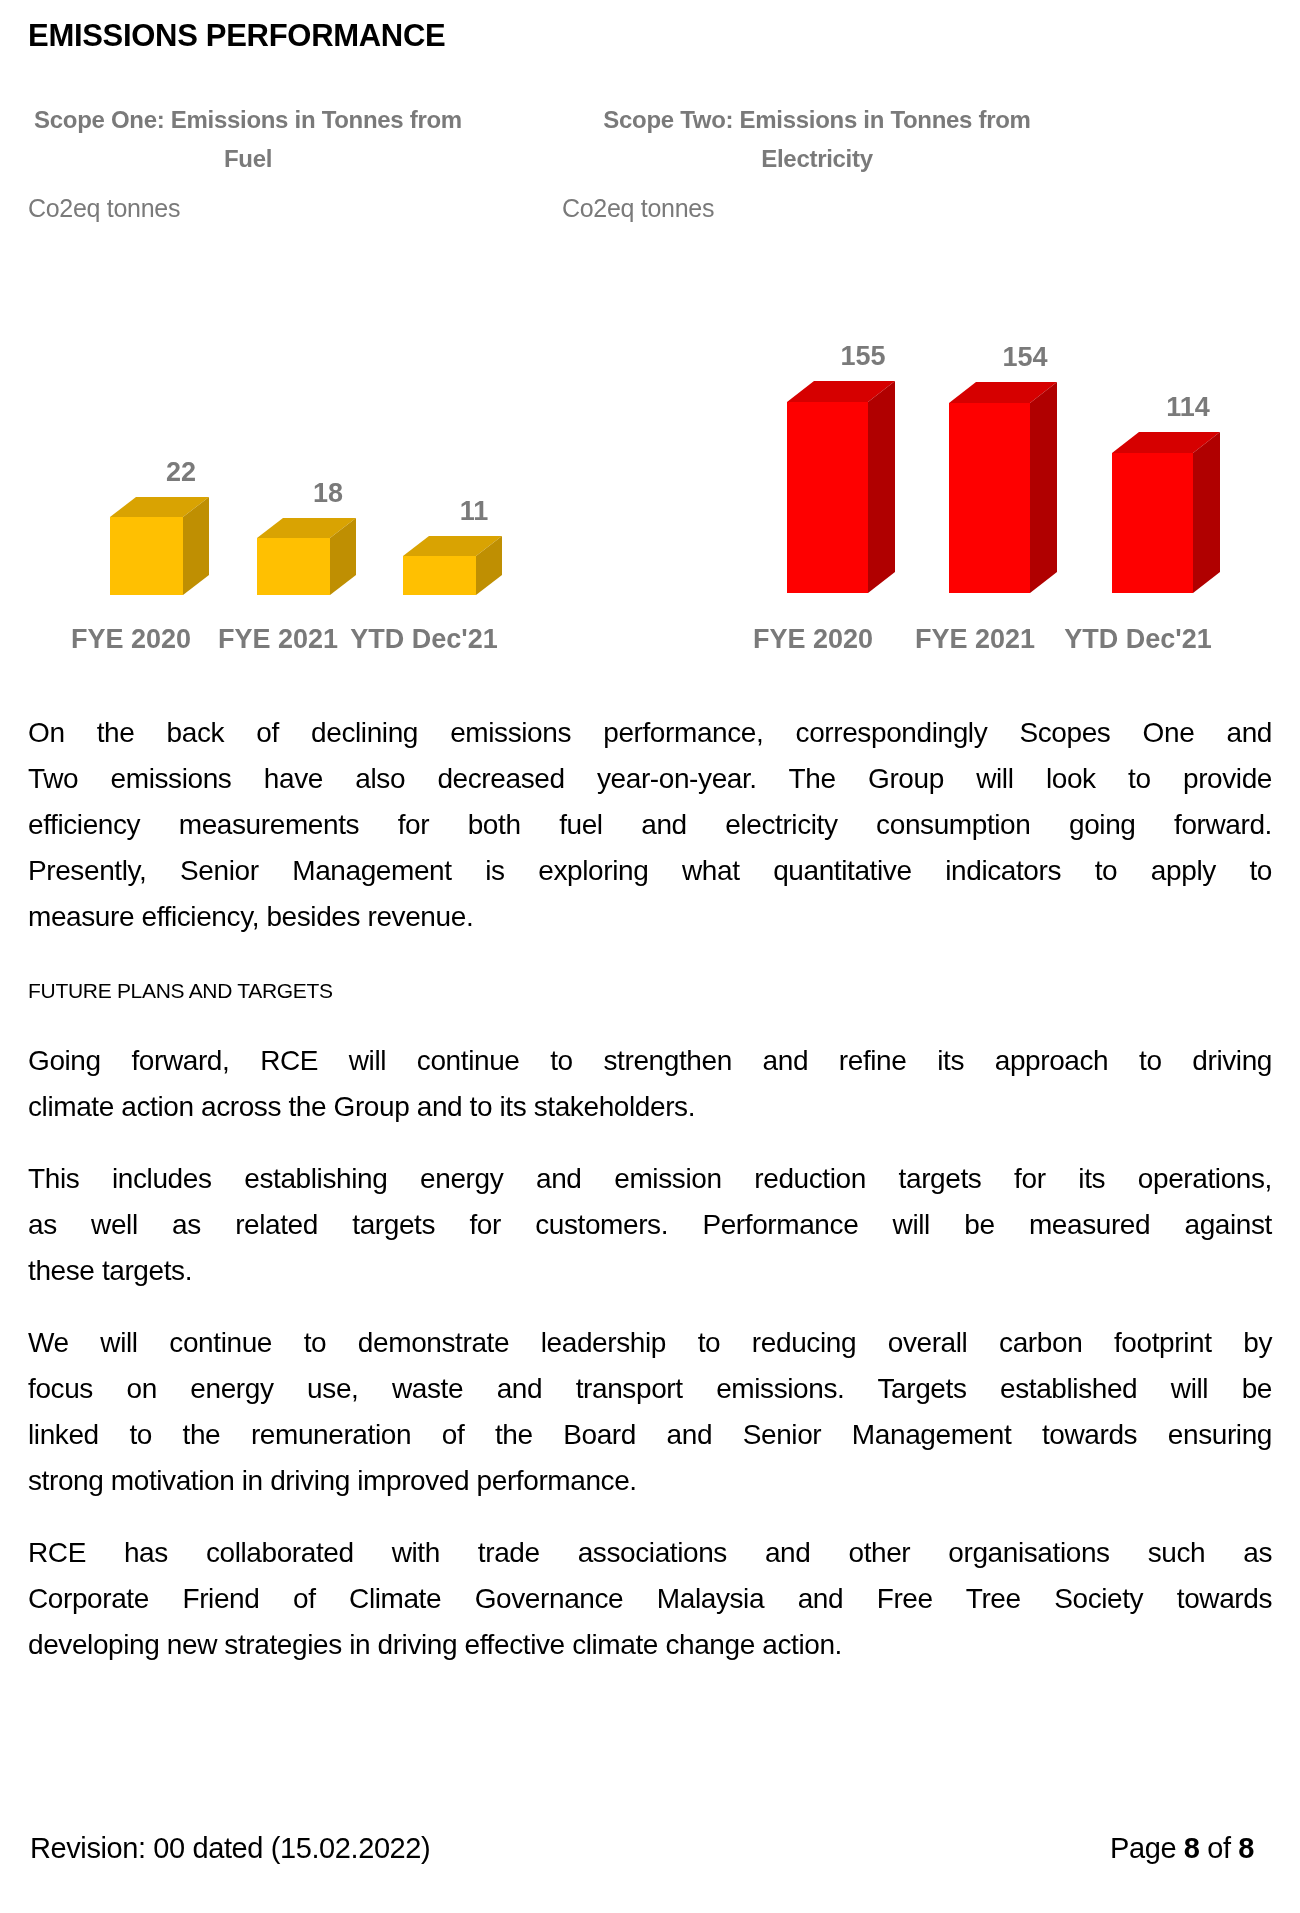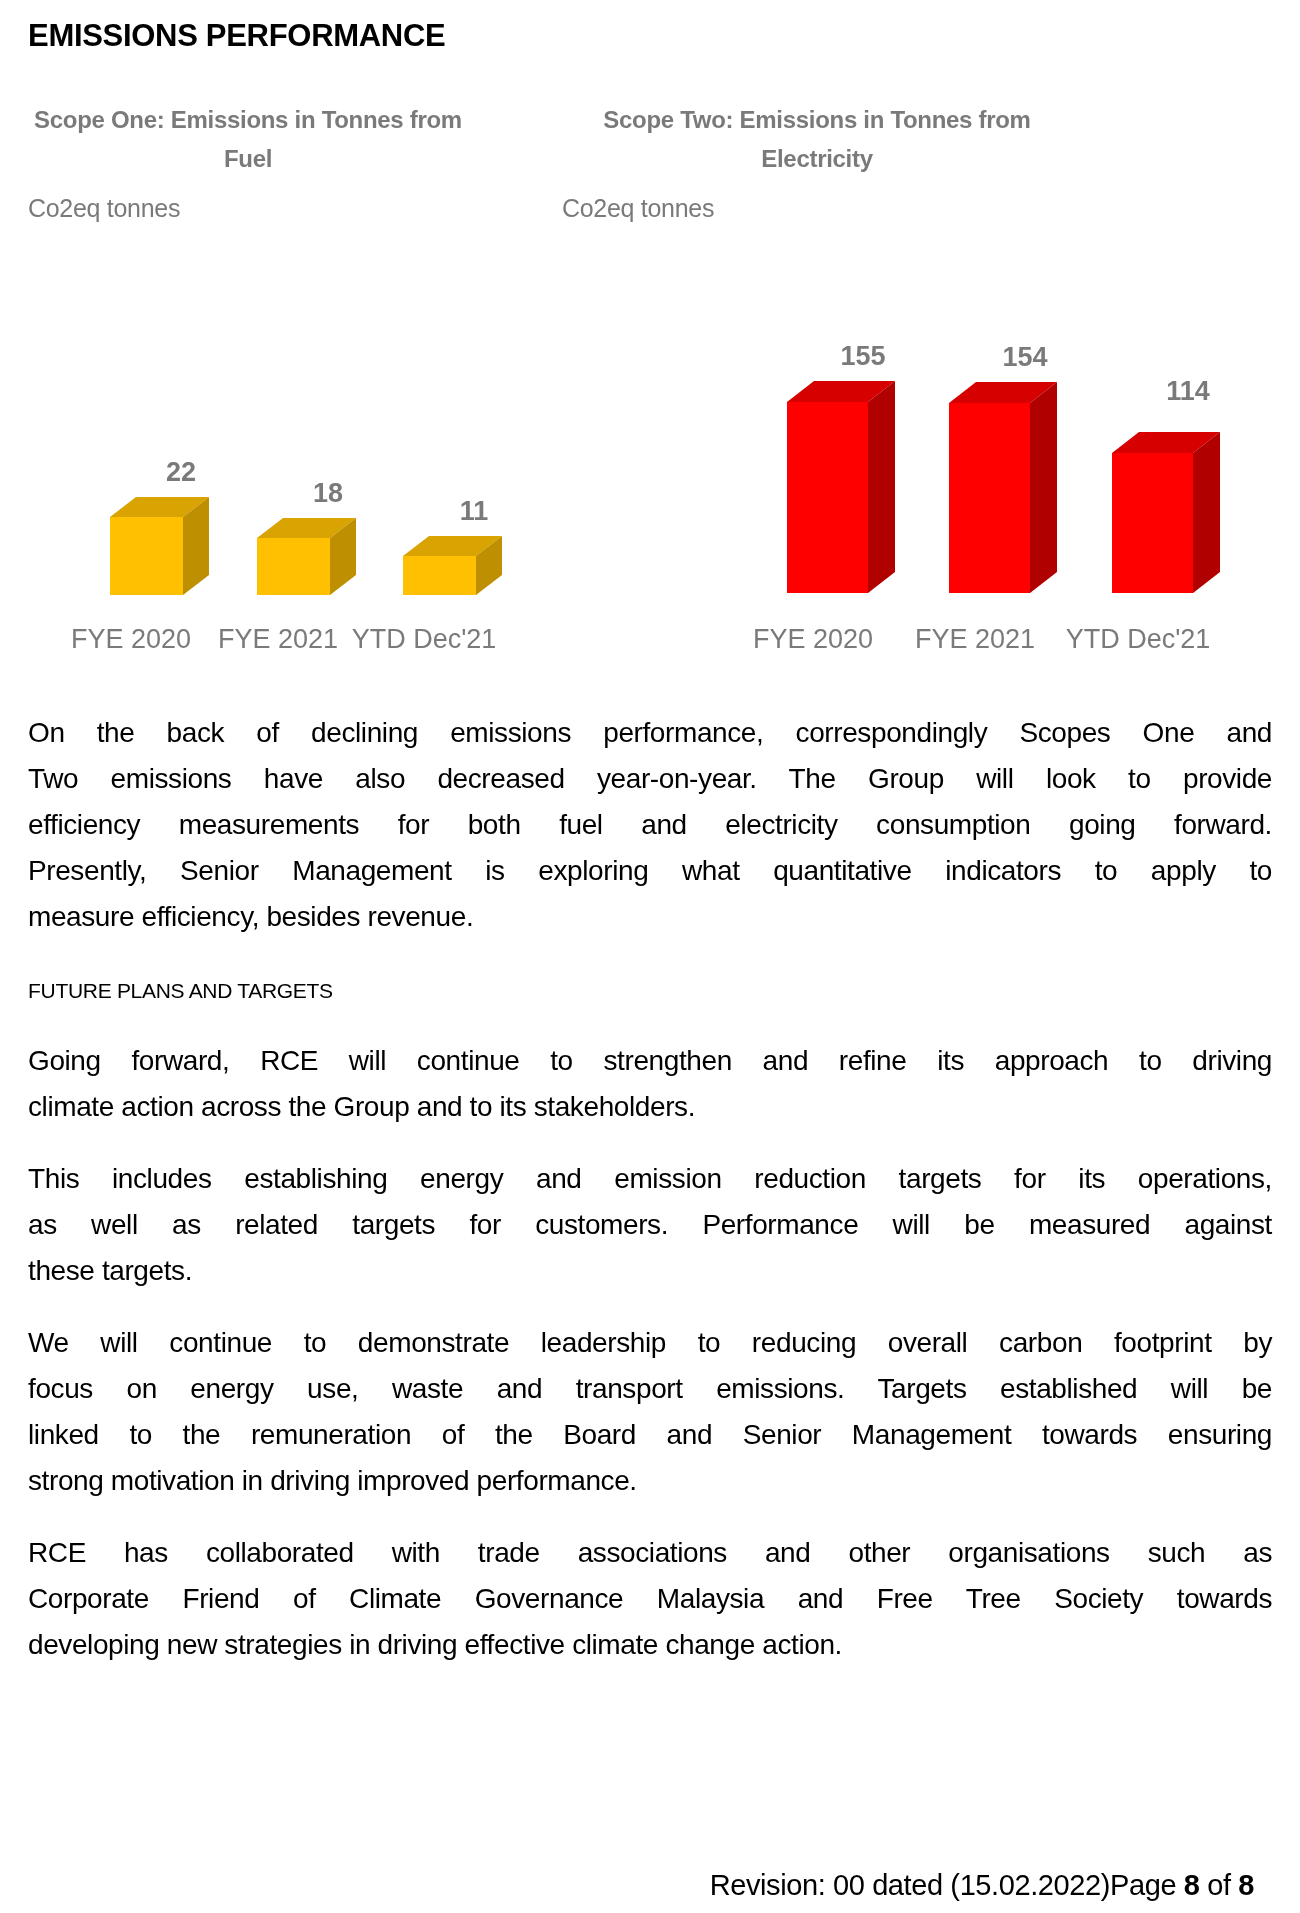--- a/index.html
+++ b/index.html
@@ -33,37 +33,37 @@
     white-space:nowrap;
   }
   .chart1 .ylabel { left:2px; }
   .plot { position:absolute; inset:0; }
   .val-label {
     position:absolute; width:120px; text-align:center;
     font-weight:bold; font-size:27px; line-height:30px; white-space:nowrap;
   }
   .cat-label {
     position:absolute; width:180px; text-align:center;
-    font-weight:normal; font-size:27px; line-height:30px; white-space:nowrap;
+    font-weight:bold; font-size:27px; line-height:30px; white-space:nowrap;
   }
   .bar3d { position:absolute; }
 
   
   .bodytext { position:absolute; left:28px; top:710px; width:1244px; }
   .para { margin:26px 0 0 0; font-size:28px; line-height:46px; letter-spacing:-0.4px; }
   .p-first { margin-top:0; }
   .jline { text-align:justify; text-align-last:justify; }
   .jlast  { text-align-last:left; }
   .h2 { margin:30px 0 0 0; font-size:21px; font-weight:normal; line-height:42px; letter-spacing:-0.3px; }
 
   
   .footer {
     position:absolute; left:30px; right:46px; top:1832px;
-    display:flex; justify-content:flex-end;
-    font-size:29px; letter-spacing:-0.4px;margin-top:37px;
+    display:flex; justify-content:space-between;
+    font-size:29px; letter-spacing:-0.4px;
   }
   .footer b { font-weight:bold; }
 </style>
 </head>
 <body>
 
 <div class="page">
 
   <h1 class="h1">EMISSIONS PERFORMANCE</h1>
 
@@ -112,21 +112,21 @@
           <polygon points="81,21 108,0 108,191 81,212" fill="#B00000"></polygon>
         </svg>
         <div class="cat-label" style="left: 163px; top: 542px; color: rgb(122, 122, 122);">FYE 2020</div>
         <div class="val-label" style="left: 405px; top: 260px; color: rgb(122, 122, 122);">154</div>
         <svg width="108" height="211" class="bar3d" style="left: 389px; top: 300px;">
           <polygon points="0,21 81,21 81,211 0,211" fill="#FE0000"></polygon>
           <polygon points="0,21 27,0 108,0 81,21" fill="#D60000"></polygon>
           <polygon points="81,21 108,0 108,190 81,211" fill="#B00000"></polygon>
         </svg>
         <div class="cat-label" style="left: 325px; top: 542px; color: rgb(122, 122, 122);">FYE 2021</div>
-        <div class="val-label" style="left: 568px; top: 294px; color: rgb(122, 122, 122);">114</div>
+        <div class="val-label" style="left: 568px; top: 310px; color: rgb(122, 122, 122);">114</div>
         <svg width="108" height="161" class="bar3d" style="left: 552px; top: 350px;">
           <polygon points="0,21 81,21 81,161 0,161" fill="#FE0000"></polygon>
           <polygon points="0,21 27,0 108,0 81,21" fill="#D60000"></polygon>
           <polygon points="81,21 108,0 108,140 81,161" fill="#B00000"></polygon>
         </svg>
         <div class="cat-label" style="left: 488px; top: 542px; color: rgb(122, 122, 122);">YTD Dec'21</div>
       </div>
   </section>
 
   <div class="bodytext">

